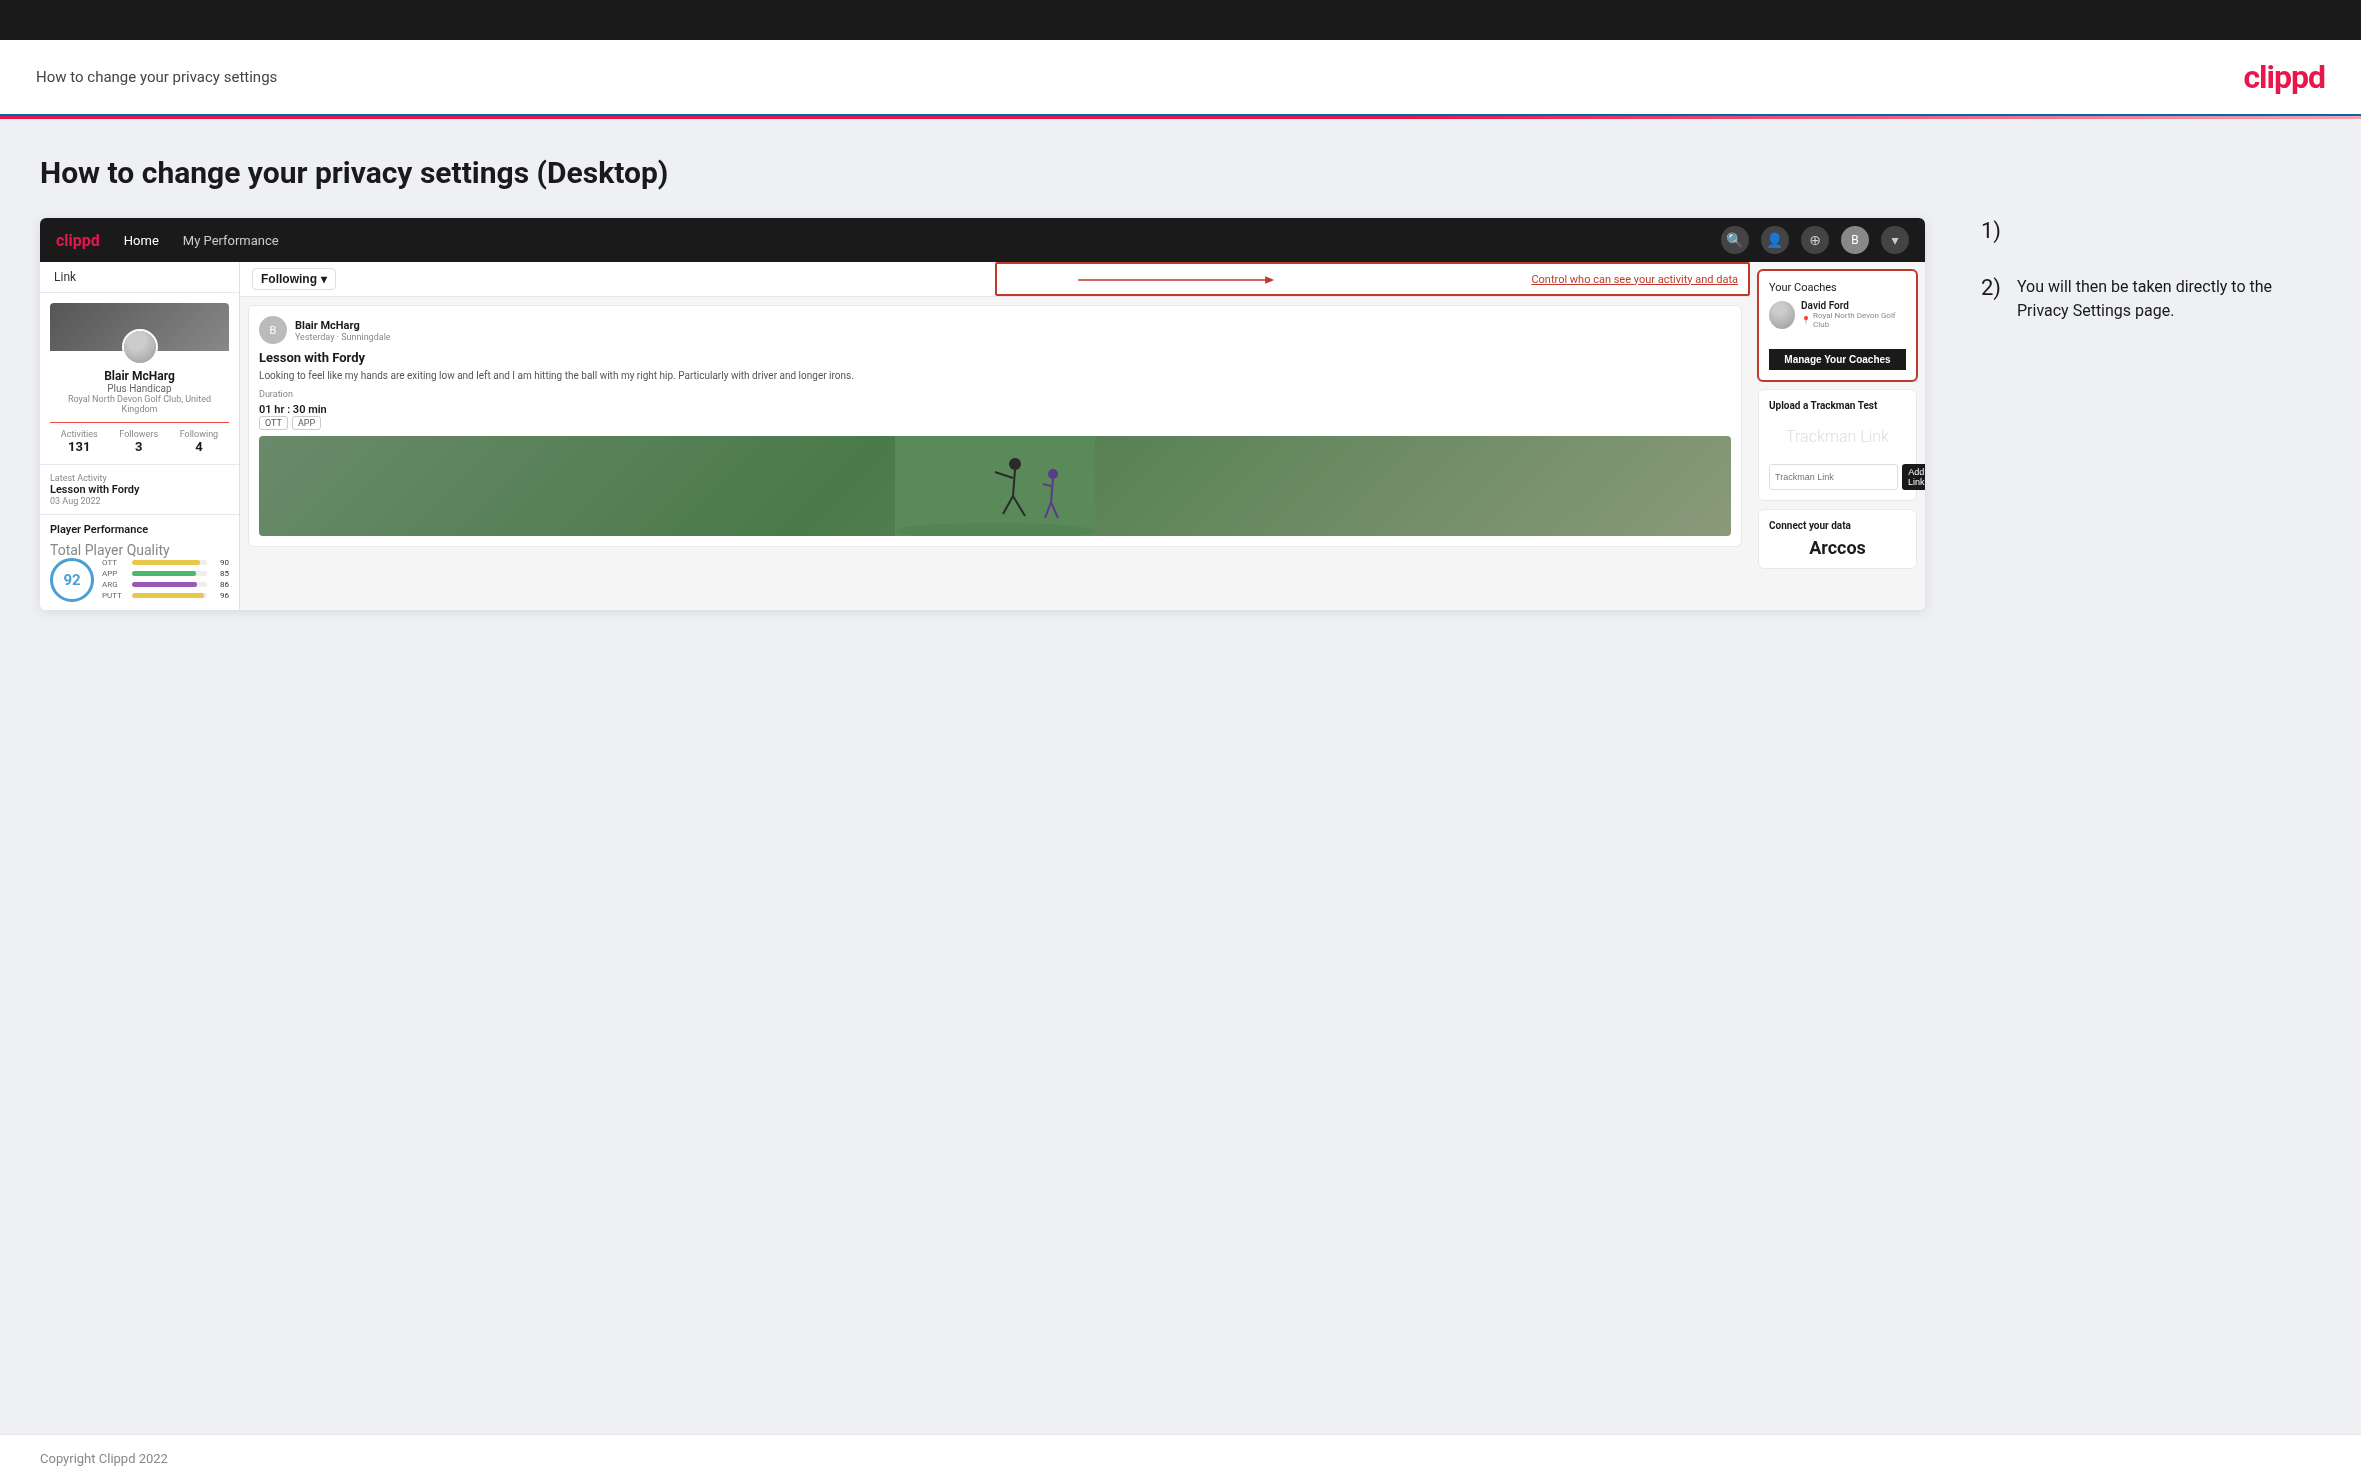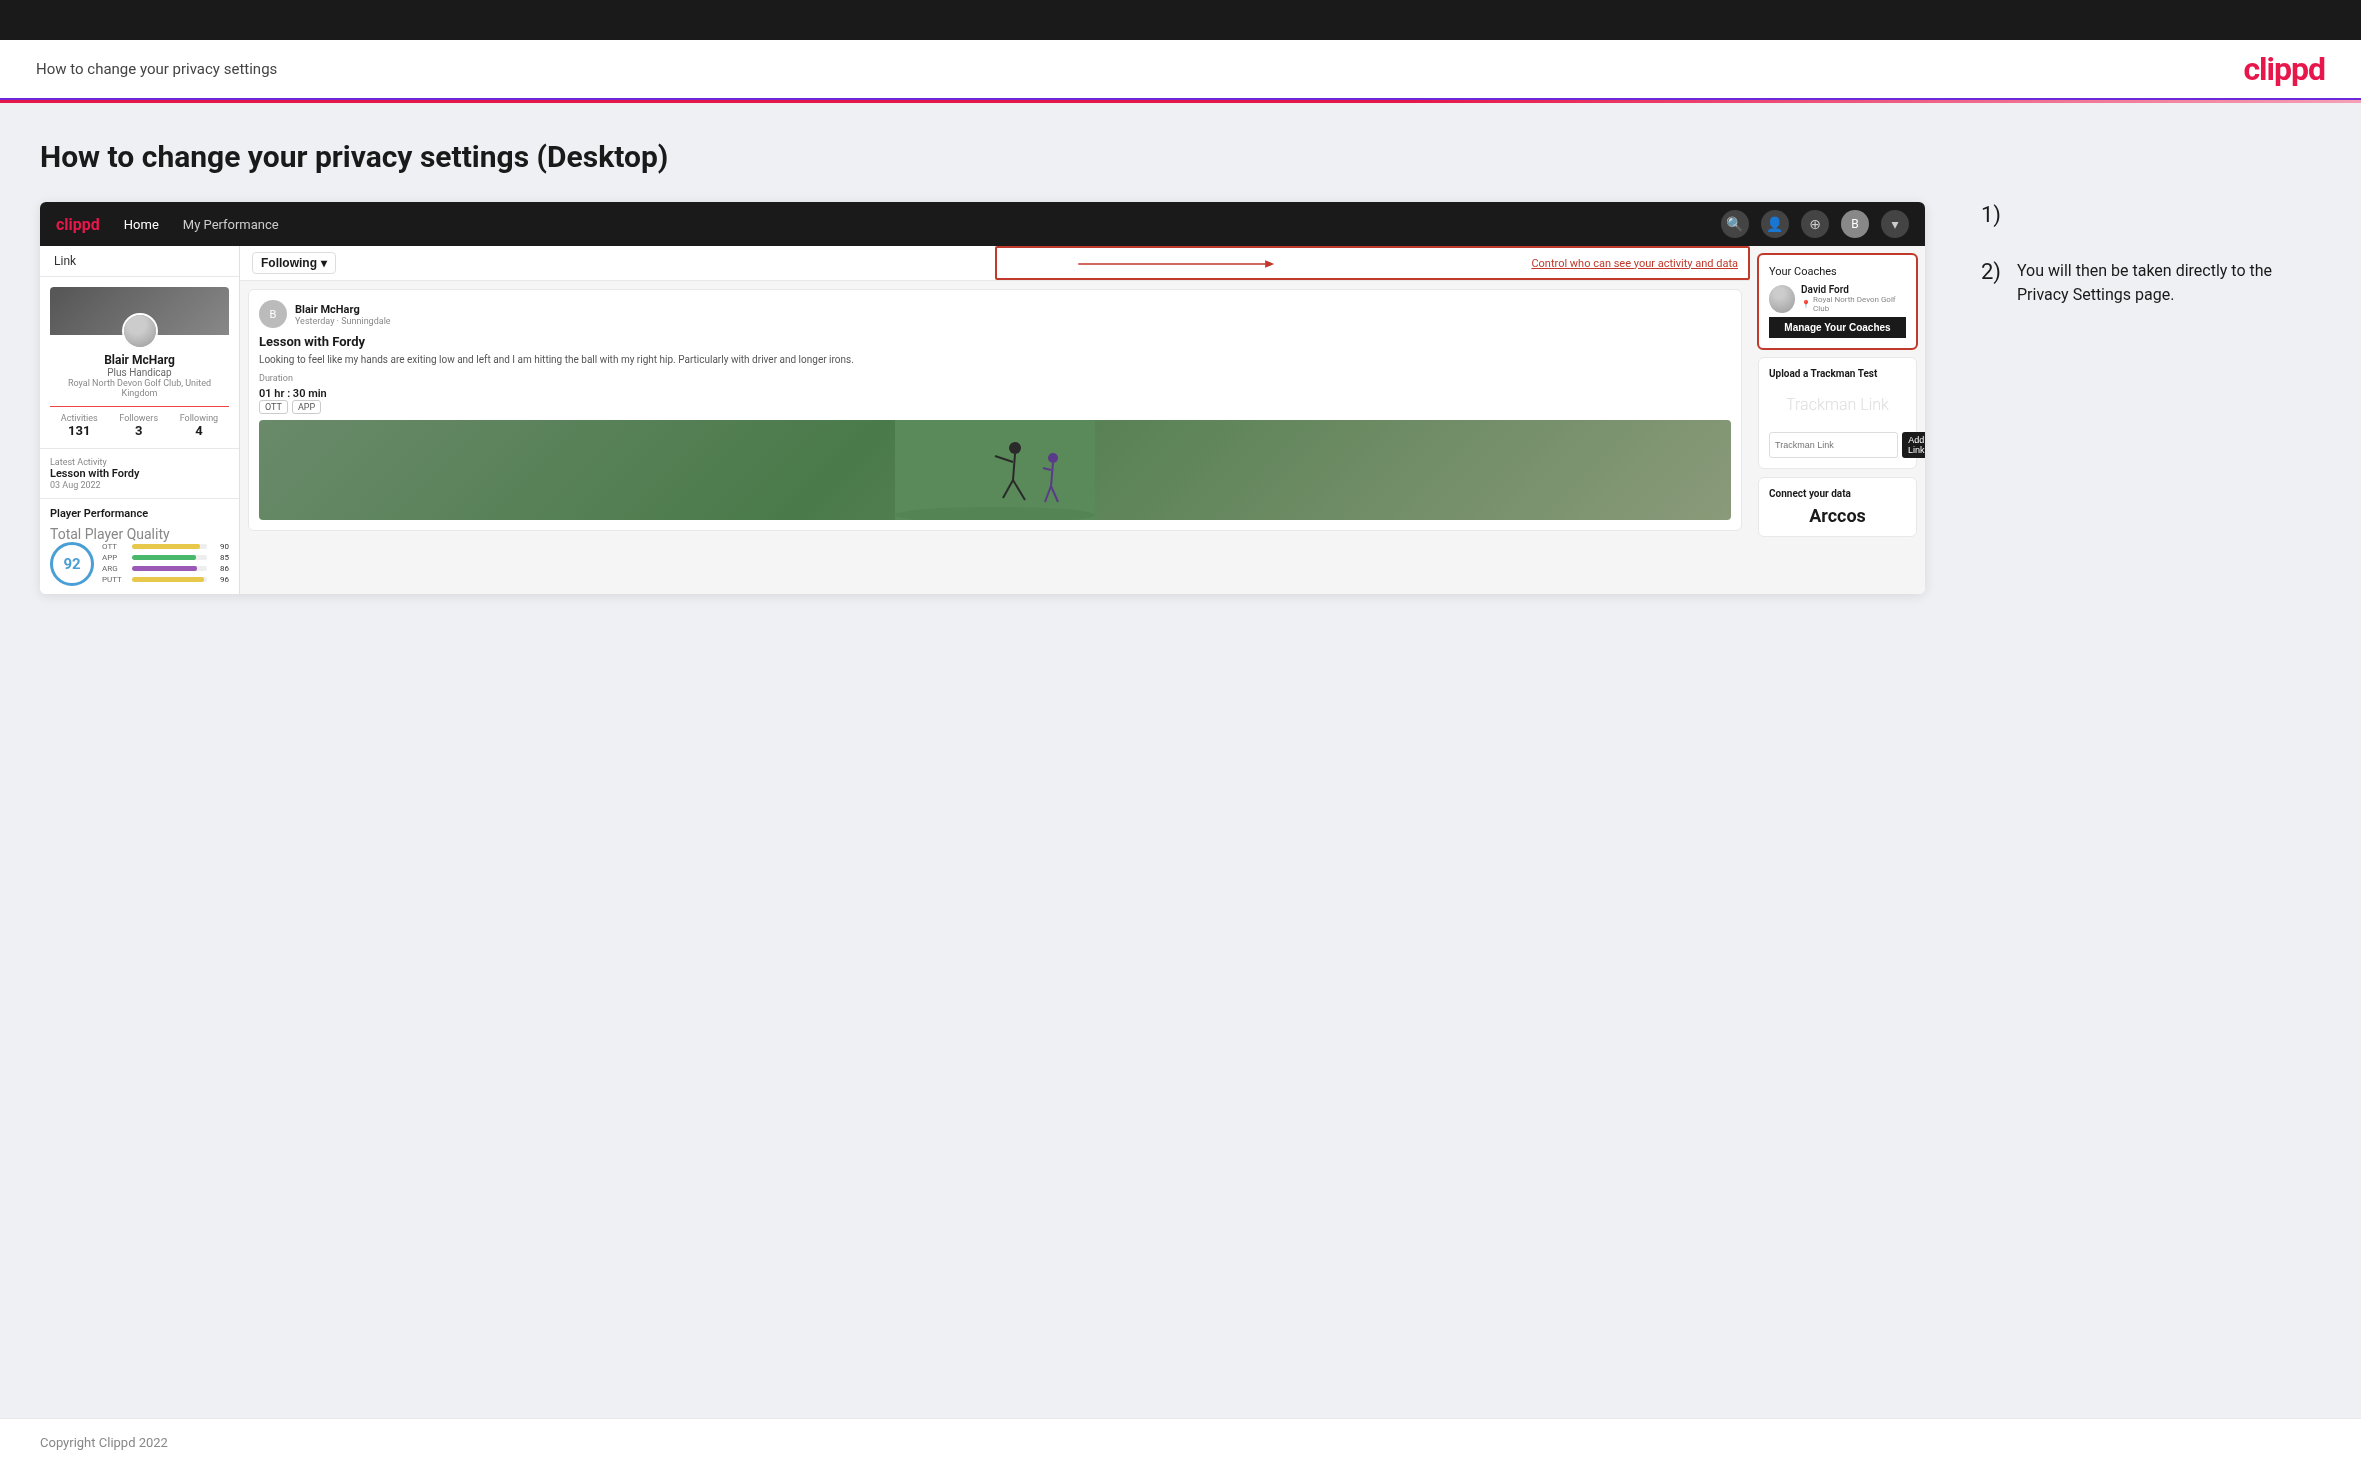--- a/index.html
+++ b/index.html
@@ -15,22 +15,22 @@
       background: #1a1a1a;
       height: 40px;
       width: 100%;
     }
 
     
     .site-header {
       display: flex;
       align-items: center;
       justify-content: space-between;
-      padding: 10px 36px;
-      border-bottom: 2px solid #6d28d9;
+      padding: 18px 36px;
+      border-bottom: 2px solid #0369a1;
     }
     .site-header .page-breadcrumb {
       font-size: 15px;
       color: #444;
     }
     .clippd-logo {
       font-size: 32px;
       font-weight: 700;
       color: #e8174b;
       letter-spacing: -1px;
@@ -442,21 +442,21 @@
     .coaches-title {
       font-size: 11px;
       font-weight: 400;
       color: #1a1a1a;
       margin-bottom: 6px;
     }
     .coach-item {
       display: flex;
       align-items: center;
       gap: 6px;
-      margin-bottom: 3px;
+      margin-bottom: 19px;
     }
     .coach-avatar {
       width: 28px;
       height: 28px;
       border-radius: 50%;
       background: #bbb;
     }
     .coach-name {
       font-size: 10px;
       font-weight: 600;

